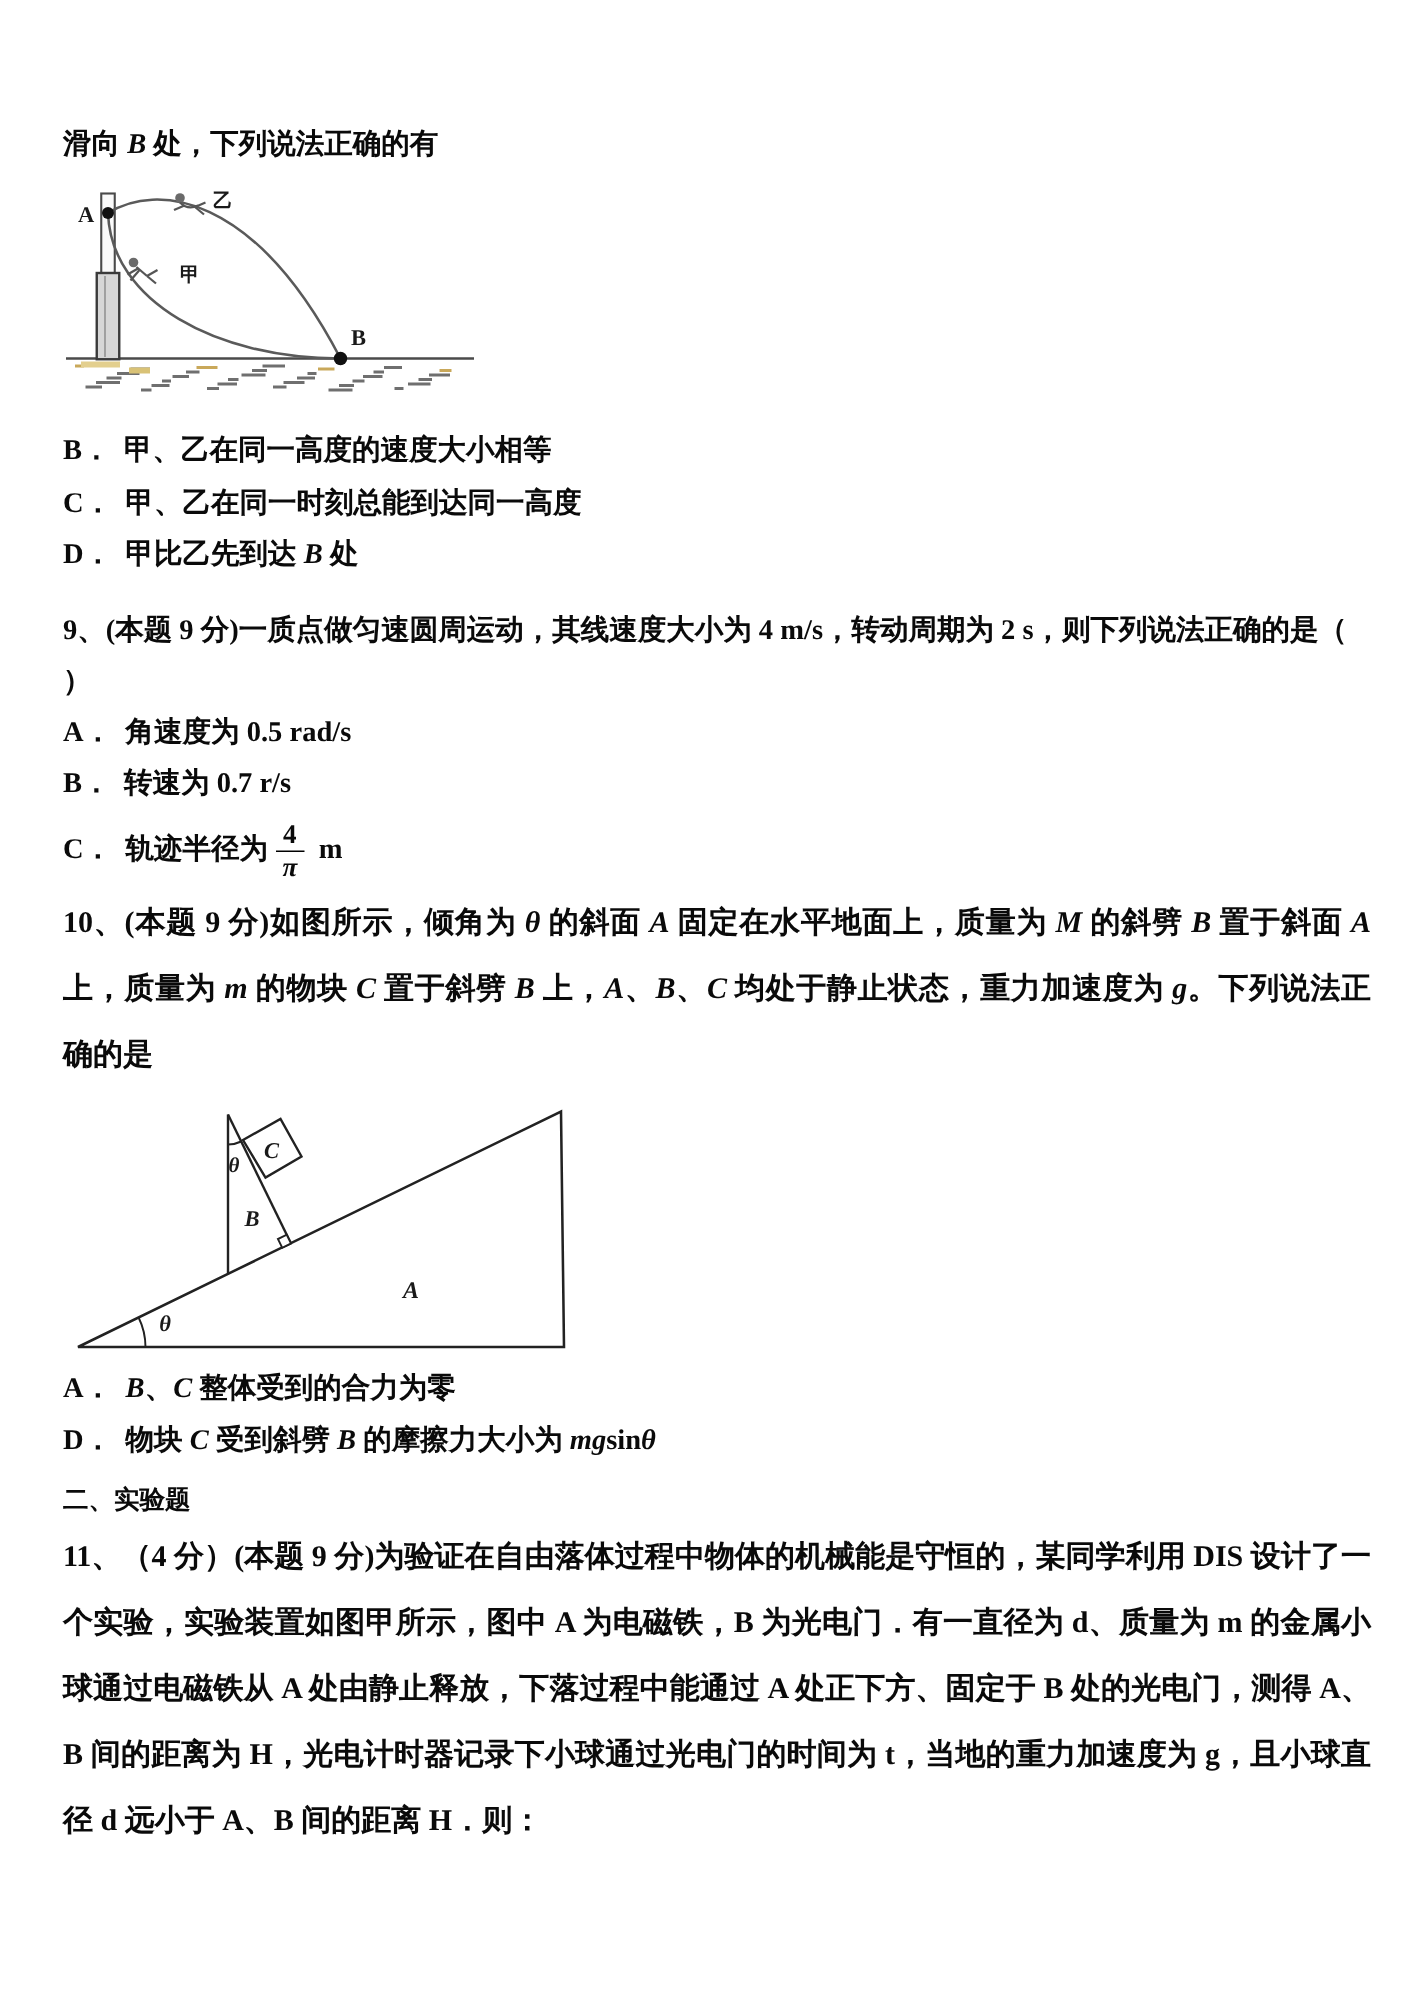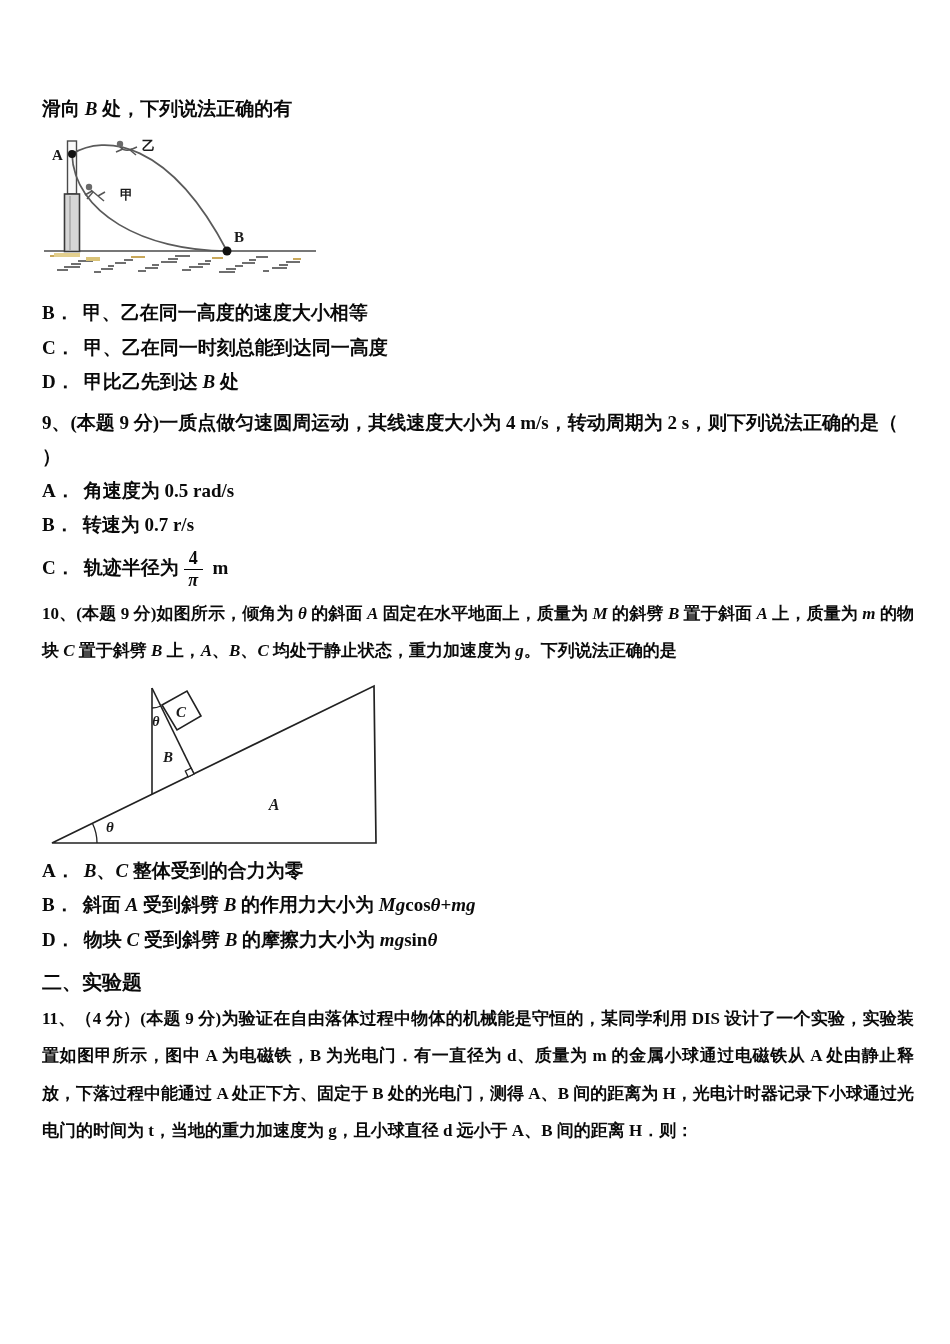--- a/index.html
+++ b/index.html
@@ -1,28 +1,28 @@
 <!DOCTYPE html>
 <html><head>
 <meta charset="utf-8">
 <style>
   html,body{margin:0;padding:0;background:#ffffff;}
   .page{
     position:relative;width:950px;height:1344px;background:#ffffff;overflow:hidden;
     font-family:"Liberation Serif","DejaVu Serif",serif;font-weight:700;color:#0a0a0a;
   }
-  .content{position:absolute;left:42px;top:92px;width:872px;}
+  .content{position:absolute;left:42px;top:80px;width:872px;}
   .line{font-size:19px;line-height:1.79;}
-  .para{font-size:17px;line-height:2.21;text-align:justify;}
+  .para{font-size:20px;line-height:2.21;text-align:justify;}
   .options{margin:0;}
   .option{font-size:19px;line-height:1.82;}
   .option.has-frac{margin:6px 0 4px;}
   .opt-label{margin-right:9px;}
   .var{font-style:italic;}
-  .section-heading{font-size:20px;line-height:1.6;margin-top:8px;}
+  .section-heading{font-size:17px;line-height:1.6;margin-top:8px;}
   .fig{display:block;}
   .fig1{margin:12px 0 8px 2px;}
   .fig2{margin:0 0 2px 2px;}
   .frac{display:inline-block;vertical-align:middle;text-align:center;margin:0 5px;line-height:1.08;font-size:18px;}
   .frac .num{display:block;padding:0 5px 1px;border-bottom:1.7px solid #000;}
   .frac .den{display:block;font-style:italic;padding-top:1px;}
   svg text{font-family:"Liberation Serif","DejaVu Serif",serif;font-weight:700;fill:#1a1a1a;}
   svg text.it{font-style:italic;}
   svg text.cjk{font-weight:700;}
 </style>
@@ -109,21 +109,21 @@
       <text x="98" y="12" font-size="13" fill="#3a3a3a" class="cjk">乙</text>
       <text x="76" y="61" font-size="13" class="cjk" fill="#8b7d1f">甲</text>
     </svg>
 
     <div class="options">
         <div class="option"><span class="opt-label">B．</span><span><span>甲、乙在同一高度的速度大小相等</span></span></div>
         <div class="option"><span class="opt-label">C．</span><span><span>甲、乙在同一时刻总能到达同一高度</span></span></div>
         <div class="option"><span class="opt-label">D．</span><span><span>甲比乙先到达 </span><span class="var">B</span><span> 处</span></span></div>
       </div>
 
-    <div class="line" style="margin-top:6px"><span>9、(本题 9 分)一质点做匀速圆周运动，其线速度大小为 4 m/s，转动周期为 2 s，则下列说法正确的是（  ）</span></div>
+    <div class="line" style="margin-top:16px"><span>9、(本题 9 分)一质点做匀速圆周运动，其线速度大小为 4 m/s，转动周期为 2 s，则下列说法正确的是（  ）</span></div>
     <div class="options">
         <div class="option"><span class="opt-label">A．</span><span><span>角速度为 0.5 rad/s</span></span></div>
         <div class="option"><span class="opt-label">B．</span><span><span>转速为 0.7 r/s</span></span></div>
         <div class="option has-frac"><span class="opt-label">C．</span><span><span>轨迹半径为</span><span class="frac"><span class="num">4</span><span class="den">π</span></span><span> m</span></span></div>
       </div>
 
     <div class="para" style="margin-top:4px"><span>10、(本题 9 分)如图所示，倾角为 </span><span class="var">θ</span><span> 的斜面 </span><span class="var">A</span><span> 固定在水平地面上，质量为 </span><span class="var">M</span><span> 的斜劈 </span><span class="var">B</span><span> 置于斜面 </span><span class="var">A</span><span> 上，质量为 </span><span class="var">m</span><span> 的物块 </span><span class="var">C</span><span> 置于斜劈 </span><span class="var">B</span><span> 上，</span><span class="var">A</span><span>、</span><span class="var">B</span><span>、</span><span class="var">C</span><span> 均处于静止状态，重力加速度为 </span><span class="var">g</span><span>。下列说法正确的是</span></div>
 
     <svg class="fig fig2" width="400" height="182" viewBox="0 0 400 182">
 
@@ -140,21 +140,20 @@
 
       <text x="112" y="56" font-size="14" class="it" text-anchor="middle">θ</text>
       <text x="66" y="162" font-size="15" class="it" text-anchor="middle">θ</text>
       <text x="124" y="92" font-size="15" class="it" text-anchor="middle">B</text>
       <text x="137" y="47" font-size="15" class="it" text-anchor="middle">C</text>
       <text x="230" y="140" font-size="16" class="it" text-anchor="middle">A</text>
     </svg>
 
     <div class="options">
         <div class="option"><span class="opt-label">A．</span><span><span class="var">B</span><span>、</span><span class="var">C</span><span> 整体受到的合力为零</span></span></div>
-        <div class="option"><span class="opt-label">B．</span><span><span>斜面 </span><span class="var">A</span><span> 受到斜劈 </span><span class="var">B</span><span> 的作用力大小为 </span><span class="var">Mg</span><span>cos</span><span class="var">θ</span><span>+</span><span class="var">mg</span></span></div>
         <div class="option"><span class="opt-label">D．</span><span><span>物块 </span><span class="var">C</span><span> 受到斜劈 </span><span class="var">B</span><span> 的摩擦力大小为 </span><span class="var">mg</span><span>sin</span><span class="var">θ</span></span></div>
       </div>
 
     <div class="section-heading">二、实验题</div>
 
     <div class="para" style="margin-top:2px"><span>11、（4 分）(本题 9 分)为验证在自由落体过程中物体的机械能是守恒的，某同学利用 DIS 设计了一个实验，实验装置如图甲所示，图中 A 为电磁铁，B 为光电门．有一直径为 d、质量为 m 的金属小球通过电磁铁从 A 处由静止释放，下落过程中能通过 A 处正下方、固定于 B 处的光电门，测得 A、B 间的距离为 H，光电计时器记录下小球通过光电门的时间为 t，当地的重力加速度为 g，且小球直径 d 远小于 A、B 间的距离 H．则：</span></div>
 
   </div>
 </div>
 

